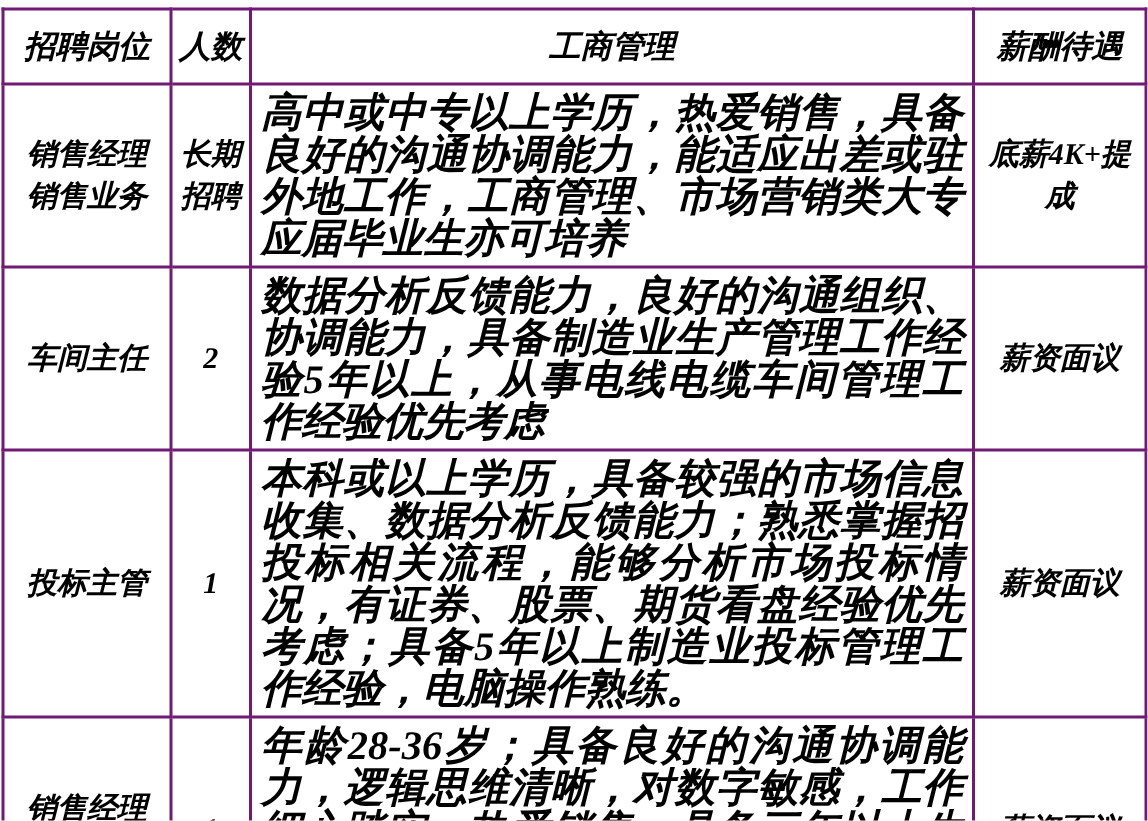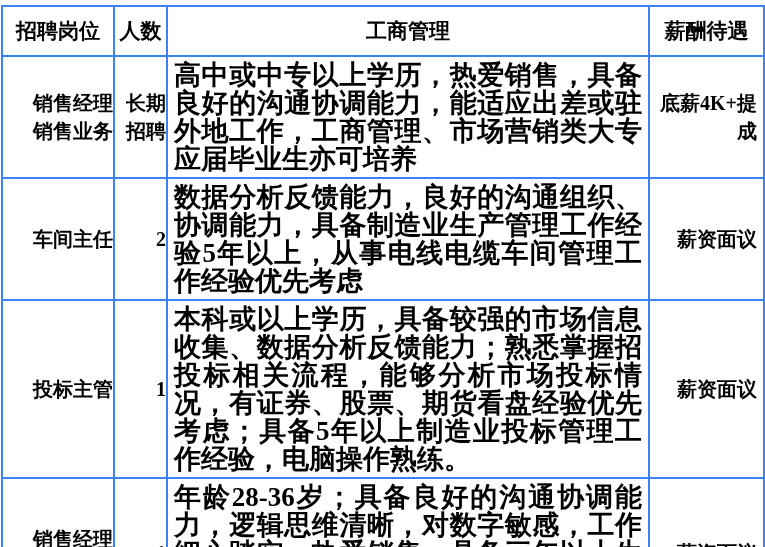--- a/index.html
+++ b/index.html
@@ -17,44 +17,46 @@
     padding: 5px 1px 5px 1px;
   }
   table.recruit {
     border-collapse: collapse;
     table-layout: fixed;
     width: 762px;
     color: #000000;
     font-weight: bold;
   }
   th, td {
-    border: 2px solid #3b82f6;
+    border: 2px solid #701a75;
     vertical-align: middle;
     padding: 0;
     overflow: hidden;
+    font-style: italic;
   }
   th {
     font-size: 21px;
     text-align: center;
     font-weight: bold;
   }
   col.c-pos { width: 112px; }
   col.c-cnt { width: 53px; }
   col.c-req { width: 482px; }
   col.c-sal { width: 115px; }
   tr.r-head { height: 50px; }
   tr.r-0 { height: 104px; }
   tr.r-1 { height: 95px; }
   tr.r-2 { height: 160px; }
   tr.r-3 { height: 124px; }
   td.pos, td.cnt, td.sal {
-    text-align: right;
+    text-align: center;
     white-space: pre-line;
     font-size: 20px;
     line-height: 28px;
+    border-radius: 19px;
   }
   td.sal { padding: 0 6px; }
   td.req {
     text-align: justify;
     text-justify: inter-ideograph;
     font-size: 27px;
     line-height: 28px;
     padding: 4px 6px 4px 6px;
   }
 </style>

